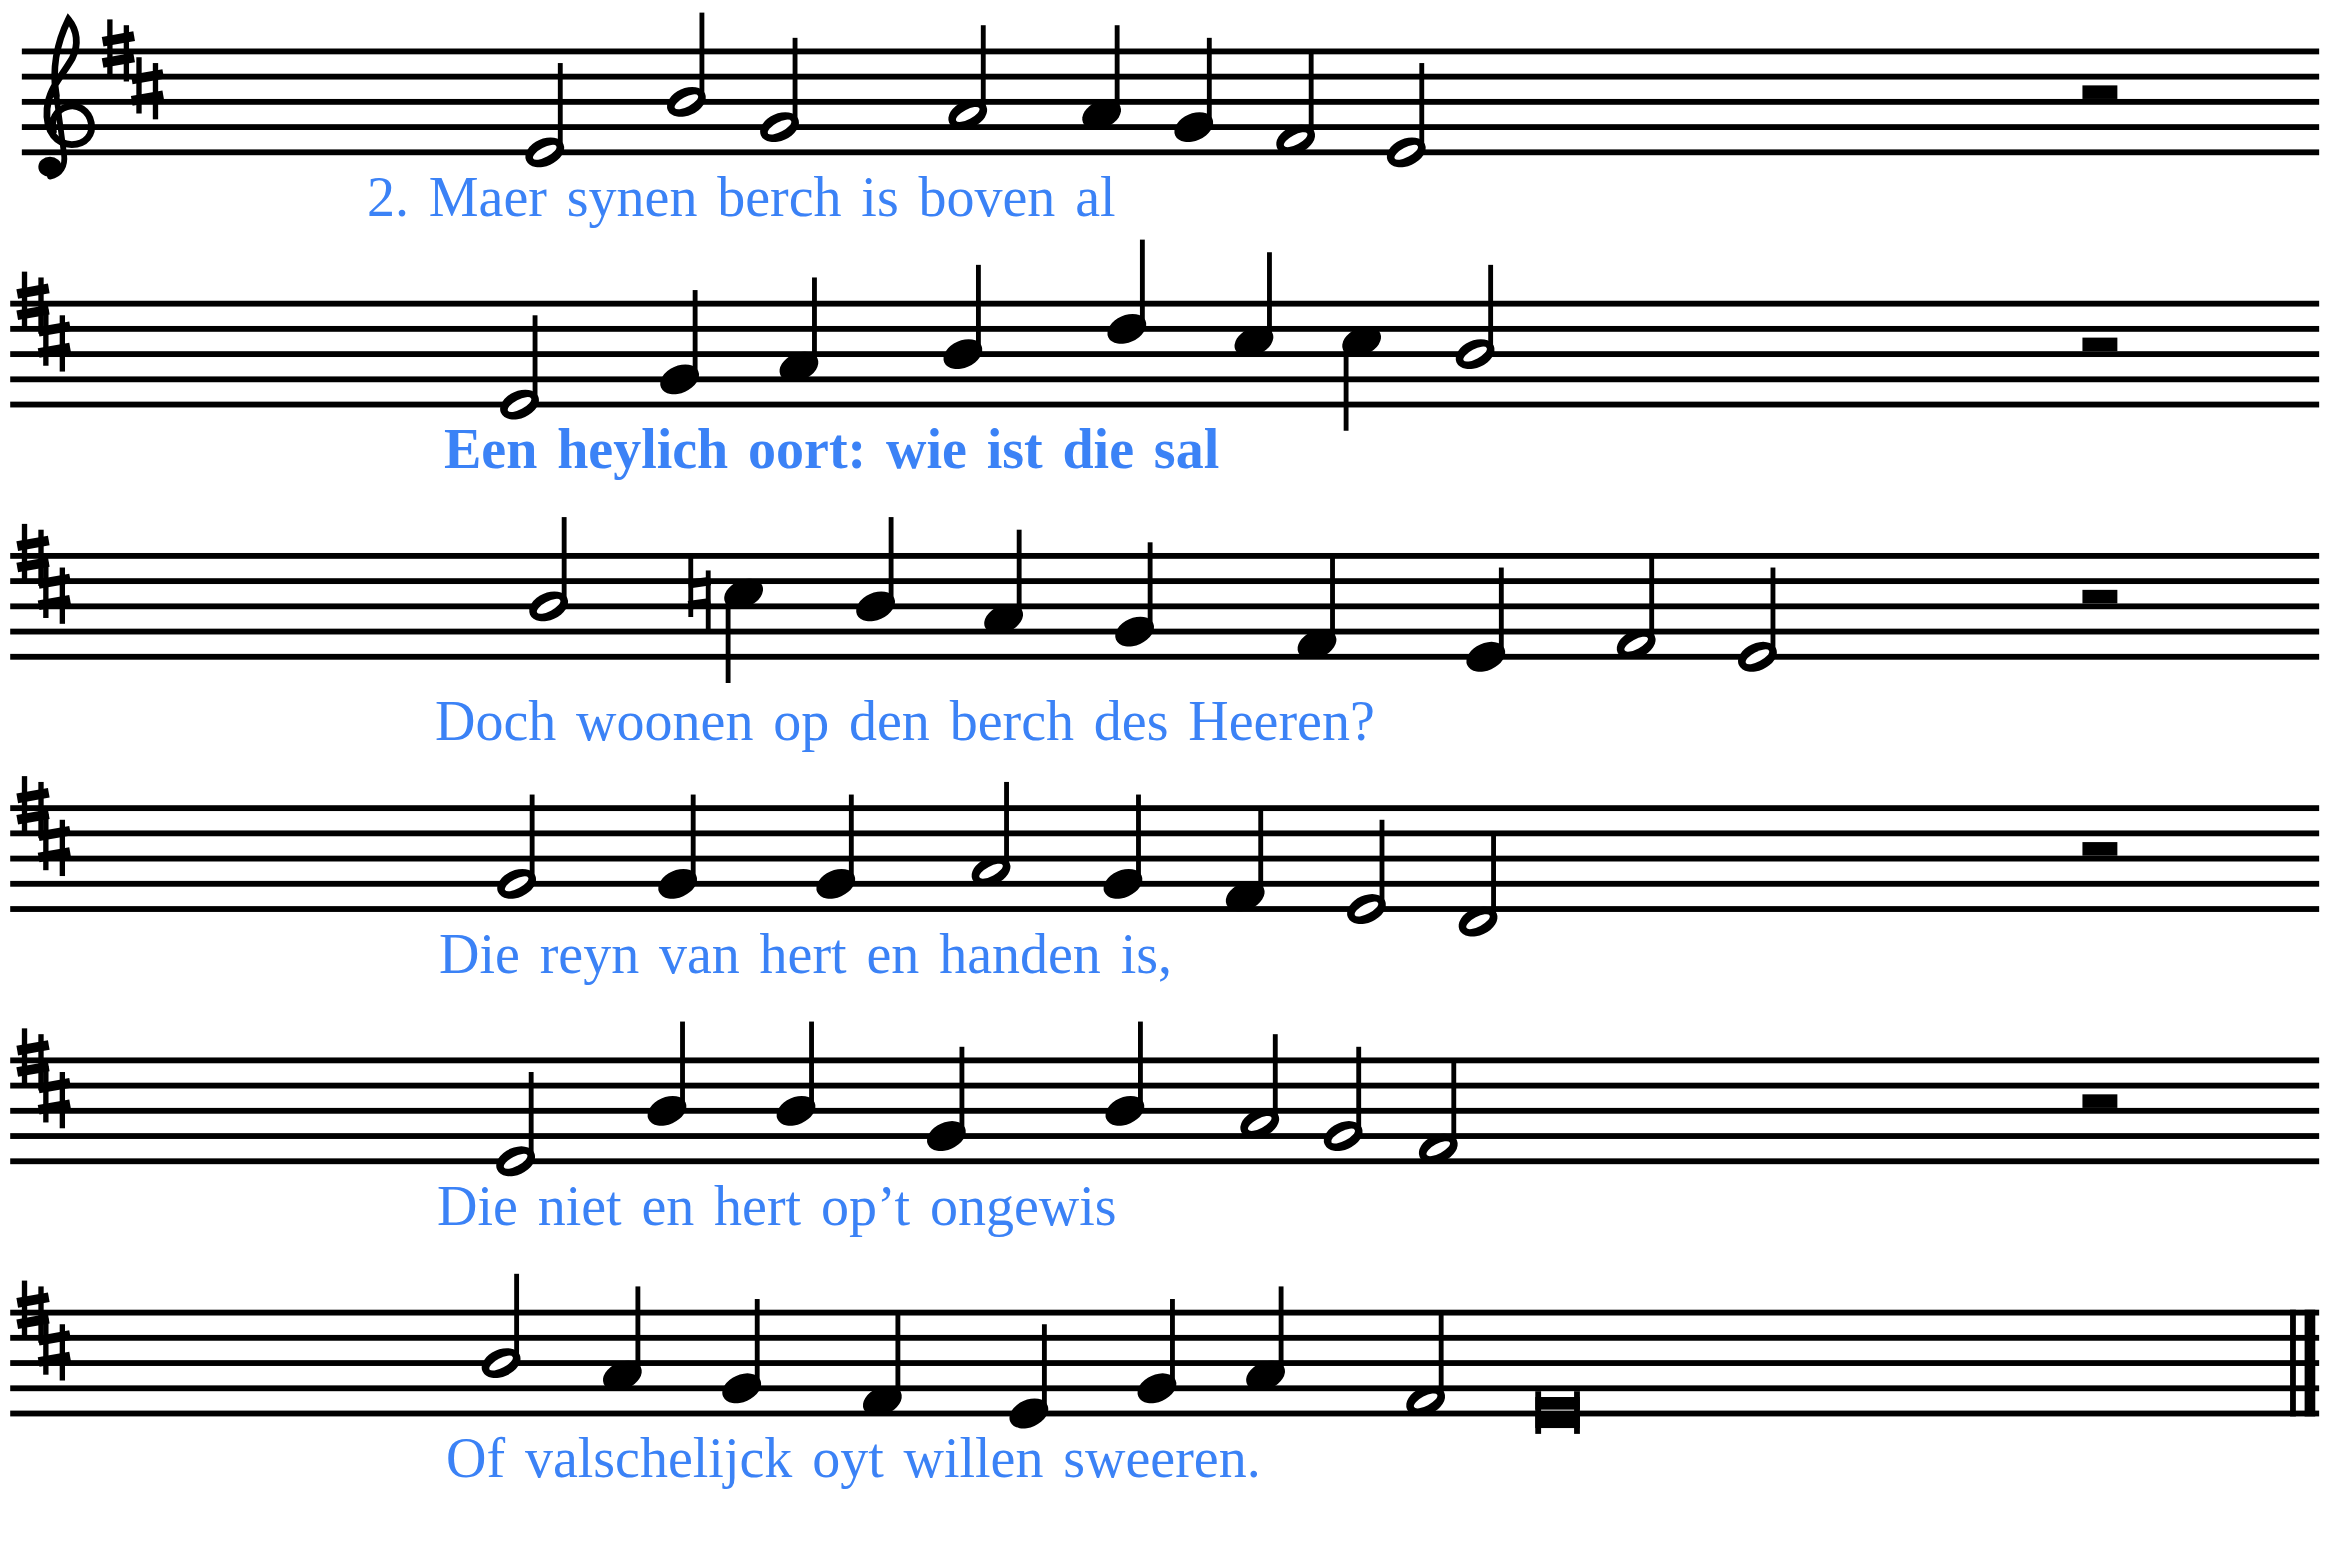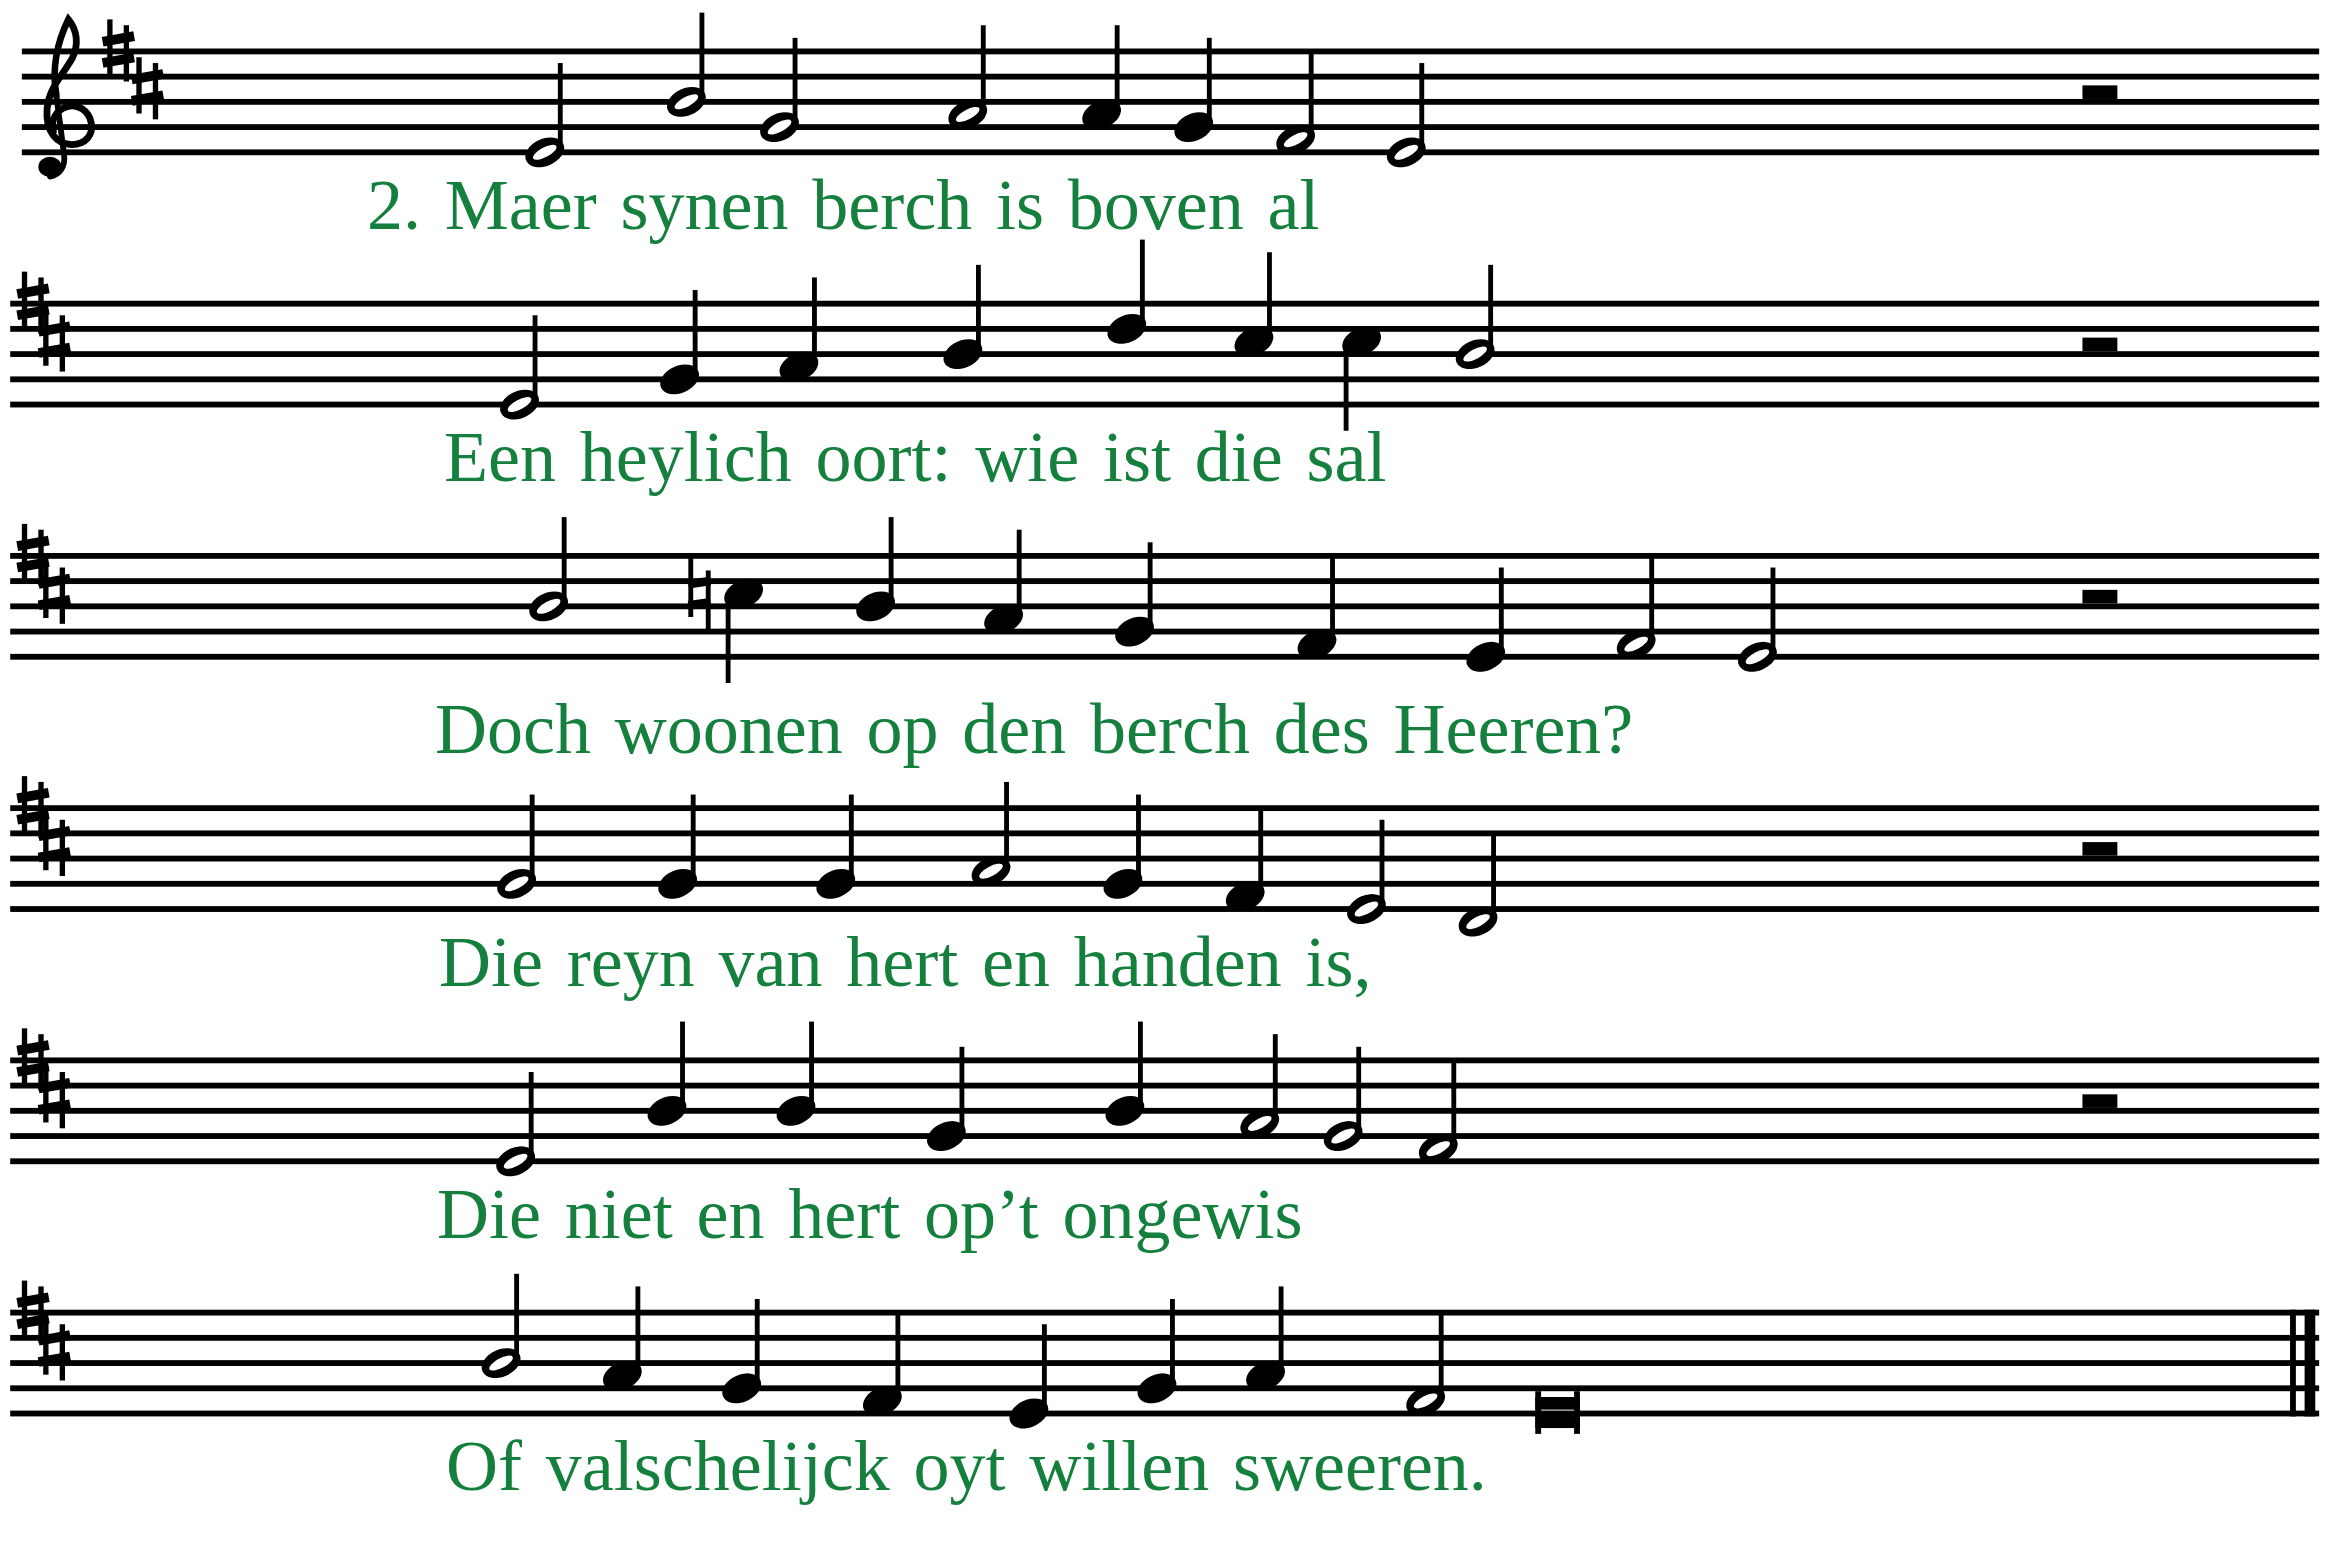--- a/index.html
+++ b/index.html
@@ -1,20 +1,20 @@
 <!DOCTYPE html>
 <html><head>
 <meta charset="utf-8">
 <style>
   html,body{margin:0;padding:0;background:#ffffff;}
   body{width:2341px;height:1560px;position:relative;overflow:hidden;
        font-family:"Liberation Serif", serif;}
   #score-svg{position:absolute;left:0;top:0;}
-  .lyric{position:absolute;white-space:nowrap;color:#15803d;
-         font-size:72px;line-height:1;letter-spacing:0px;word-spacing:5.8px;}
+  .lyric{position:absolute;white-space:nowrap;color:#3b82f6;
+         font-size:56px;line-height:1;letter-spacing:0px;word-spacing:5.8px;}
 </style>
 </head>
 <body>
 
 <svg id="score-svg" width="2341" height="1560" viewBox="0 0 2412 1608">
     <g>
       <g>
         <rect x="22" y="50" width="2368" height="6" fill="#000000"></rect>
         <rect x="22" y="76" width="2368" height="6" fill="#000000"></rect>
         <rect x="22" y="102" width="2368" height="6" fill="#000000"></rect>
@@ -388,18 +388,18 @@
         <rect x="1582" y="1459" width="46" height="13" fill="#000000"></rect>
       </g>
       <g>
         <rect x="2360" y="1350" width="6" height="110" fill="#000000"></rect>
         <rect x="2375" y="1350" width="11" height="110" fill="#000000"></rect>
       </g>
     </g>
   </svg>
 
 <div class="lyric" style="left: 367px; top: 169px;">2. Maer synen berch is boven al</div>
-<div class="lyric" style="left: 444px; top: 421px;">Een heylich oort: wie ist die sal</div>
+<div class="lyric" style="left: 444px; top: 421px; font-weight: bold;">Een heylich oort: wie ist die sal</div>
 <div class="lyric" style="left: 435px; top: 677px; margin-top: 16px;">Doch woonen op den berch des Heeren?</div>
 <div class="lyric" style="left: 439px; top: 926px;">Die reyn van hert en handen is,</div>
 <div class="lyric" style="left: 437px; top: 1178px;">Die niet en hert op’t ongewis</div>
 <div class="lyric" style="left: 446px; top: 1430px; text-align: center;">Of valschelijck oyt willen sweeren.</div>
 
 
 </body></html>

